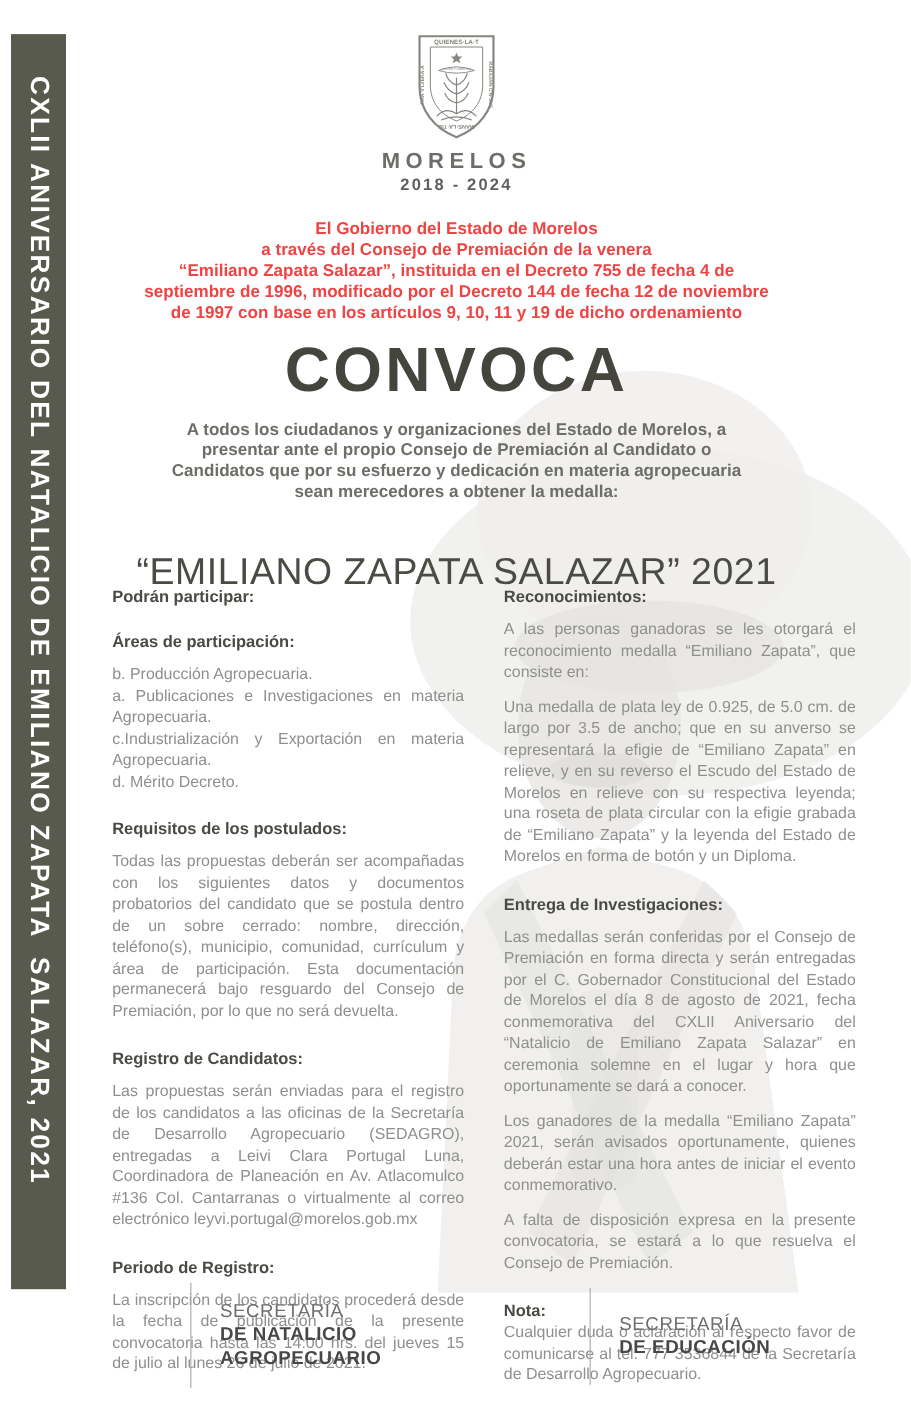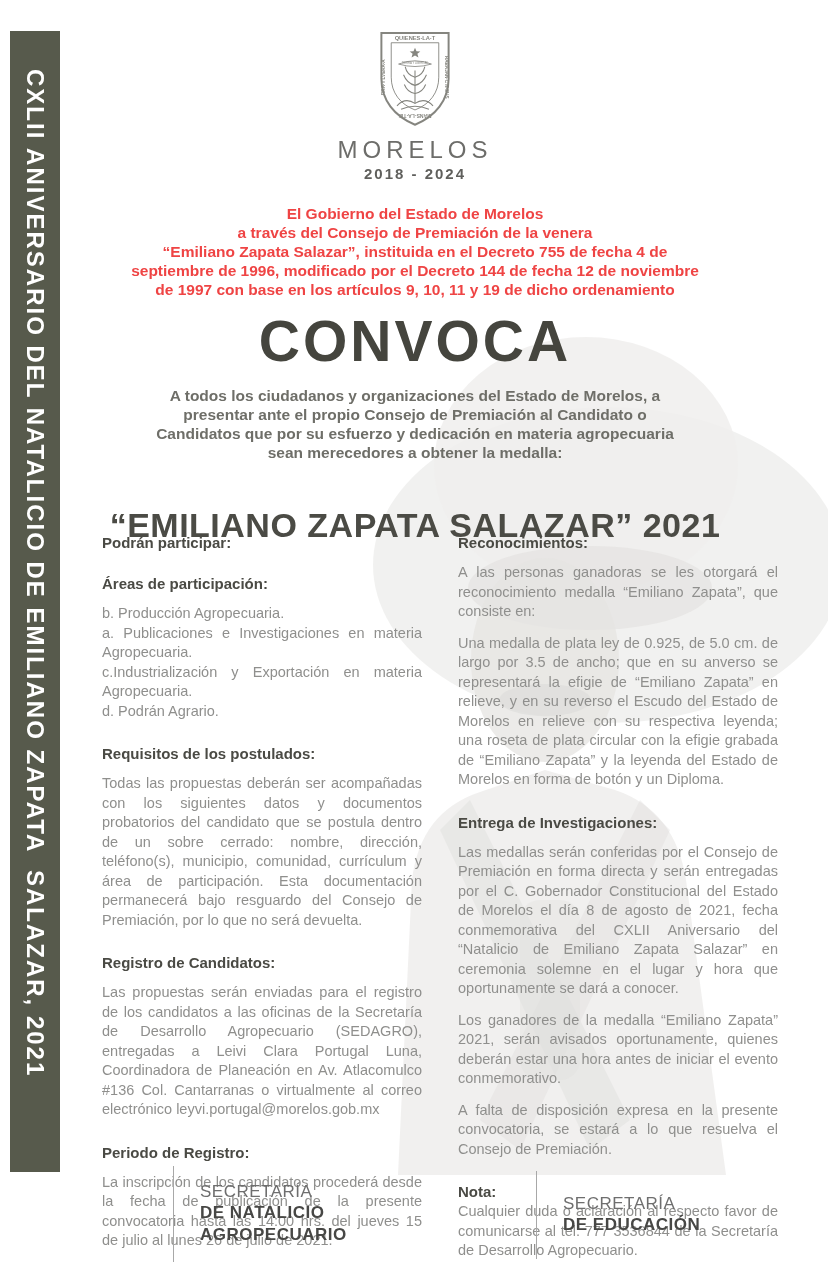--- a/index.html
+++ b/index.html
@@ -32,21 +32,21 @@
     height:100%;
   }
   
   .hero {
     position:absolute; left:70px; top:28px; width:690px;
     text-align:center; z-index:1;
   }
   .seal { display:block; margin:0 auto; }
   .brand {
     margin-top:8px;
-    font-size:24px; font-weight:normal; letter-spacing:5px;
+    font-size:20px; font-weight:bold; letter-spacing:5px;
     color:#6d6d6a;
   }
   .term {
     margin-top:1px;
     font-size:15px; font-weight:bold; letter-spacing:2px;
     color:#5f5f5c;
   }
   .intro {
     margin-top:22px;
     font-size:15.5px; font-weight:bold; line-height:19px;
@@ -59,21 +59,21 @@
     color:#45453e; line-height:1;
   }
   .call {
     margin-top:16px;
     font-size:15.5px; font-weight:bold; line-height:19px;
     color:#6e6e68;
     white-space:pre-line;
   }
   .medal-title {
     margin-top:44px;
-    font-size:34px; font-weight:bold; letter-spacing:0.5px;
+    font-size:34px; font-weight:normal; letter-spacing:0.5px;
     color:#4b4b45;
   }
   
   .columns {
     position:absolute; left:102px; top:534px; width:676px;
     display:flex; gap:36px; z-index:1;
   }
   .col { flex:1; }
   .col h3 {
     font-size:15px; font-weight:bold; color:#4a4a44;
@@ -163,21 +163,21 @@
 </header>
 
 <main class="columns">
   <div class="col">
     <h3>Podrán participar:</h3>
 
     <h3>Áreas de participación:</h3>
     <p class="last-flush" style="margin-bottom:0;">b. Producción Agropecuaria.</p>
     <p class="last-flush" style="margin-bottom:0;">a. Publicaciones e Investigaciones en materia Agropecuaria.</p>
     <p class="last-flush" style="margin-bottom:0;">c.Industrialización y Exportación en materia Agropecuaria.</p>
-    <p>d. Podrán Agrario.</p>
+    <p>d. Mérito Decreto.</p>
 
     <h3>Requisitos de los postulados:</h3>
     <p>Todas las propuestas deberán ser acompañadas con los siguientes datos y documentos probatorios del candidato que se postula dentro de un sobre cerrado: nombre, dirección, teléfono(s), municipio, comunidad, currículum y área de participación. Esta documentación permanecerá bajo resguardo del Consejo de Premiación, por lo que no será devuelta.</p>
 
     <h3>Registro de Candidatos:</h3>
     <p>Las propuestas serán enviadas para el registro de los candidatos a las oficinas de la Secretaría de Desarrollo Agropecuario (SEDAGRO), entregadas a Leivi Clara Portugal Luna, Coordinadora de Planeación en Av. Atlacomulco #136 Col. Cantarranas o virtualmente al  correo electrónico leyvi.portugal@morelos.gob.mx</p>
 
     <h3>Periodo de Registro:</h3>
     <p>La inscripción de los candidatos procederá desde la fecha de publicación de la presente convocatoria hasta las 14:00 hrs. del jueves 15 de julio al lunes 26 de julio de 2021.</p>
   </div>

